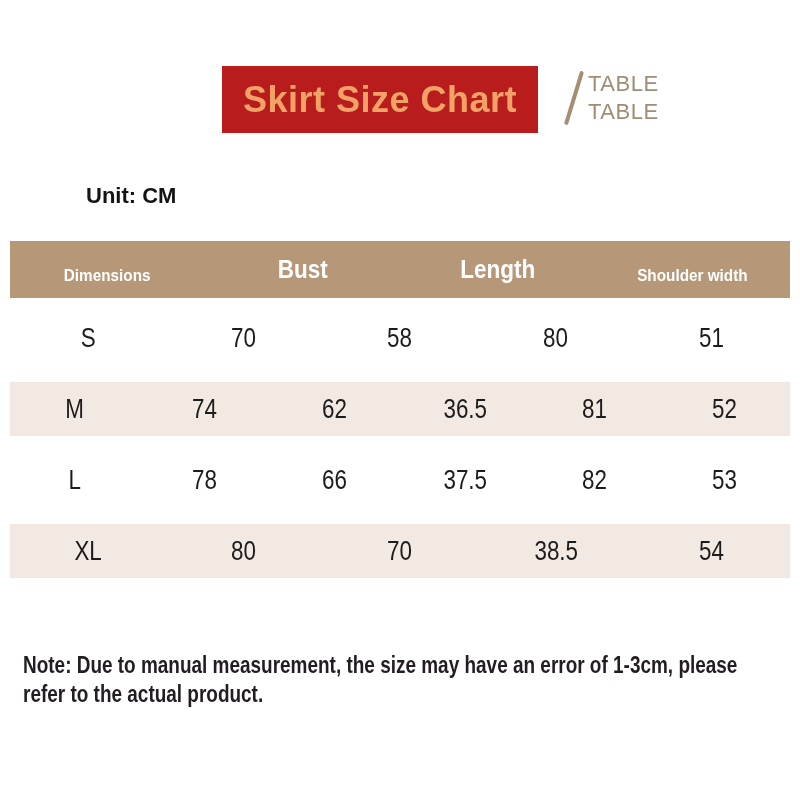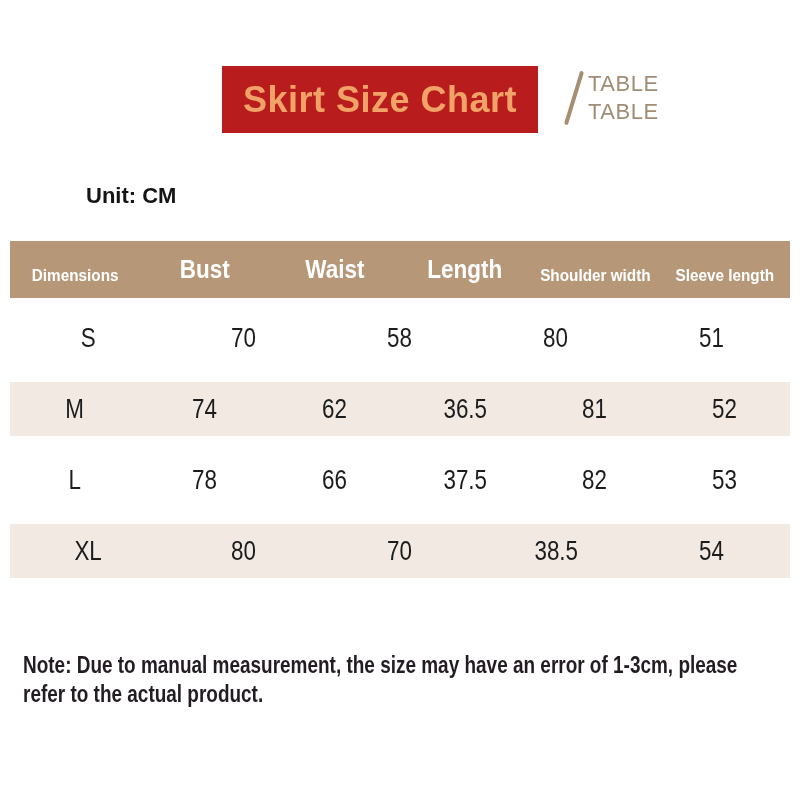--- a/index.html
+++ b/index.html
@@ -77,24 +77,22 @@
     <span class="sub-line">TABLE</span>
     <span class="sub-line">TABLE</span>
   </div>
 
   <div class="unit">Unit: CM</div>
 
   <div class="size-table">
     <div class="thead">
       <div class="th small"><span class="cond">Dimensions</span></div>
       <div class="th big"><span class="cond">Bust</span></div>
-      <div class="th big"><span class="cond">Waist</span></div>
       <div class="th big"><span class="cond">Length</span></div>
       <div class="th small"><span class="cond">Shoulder width</span></div>
-      <div class="th small"><span class="cond">Sleeve length</span></div>
     </div>
 
     <div class="tbody">
 
       <div class="trow">
         <div class="td"><span class="cond">S</span></div>
         <div class="td"><span class="cond">70</span></div>
         <div class="td"><span class="cond">58</span></div>
         <div class="td"><span class="cond">80</span></div>
         <div class="td"><span class="cond">51</span></div>

